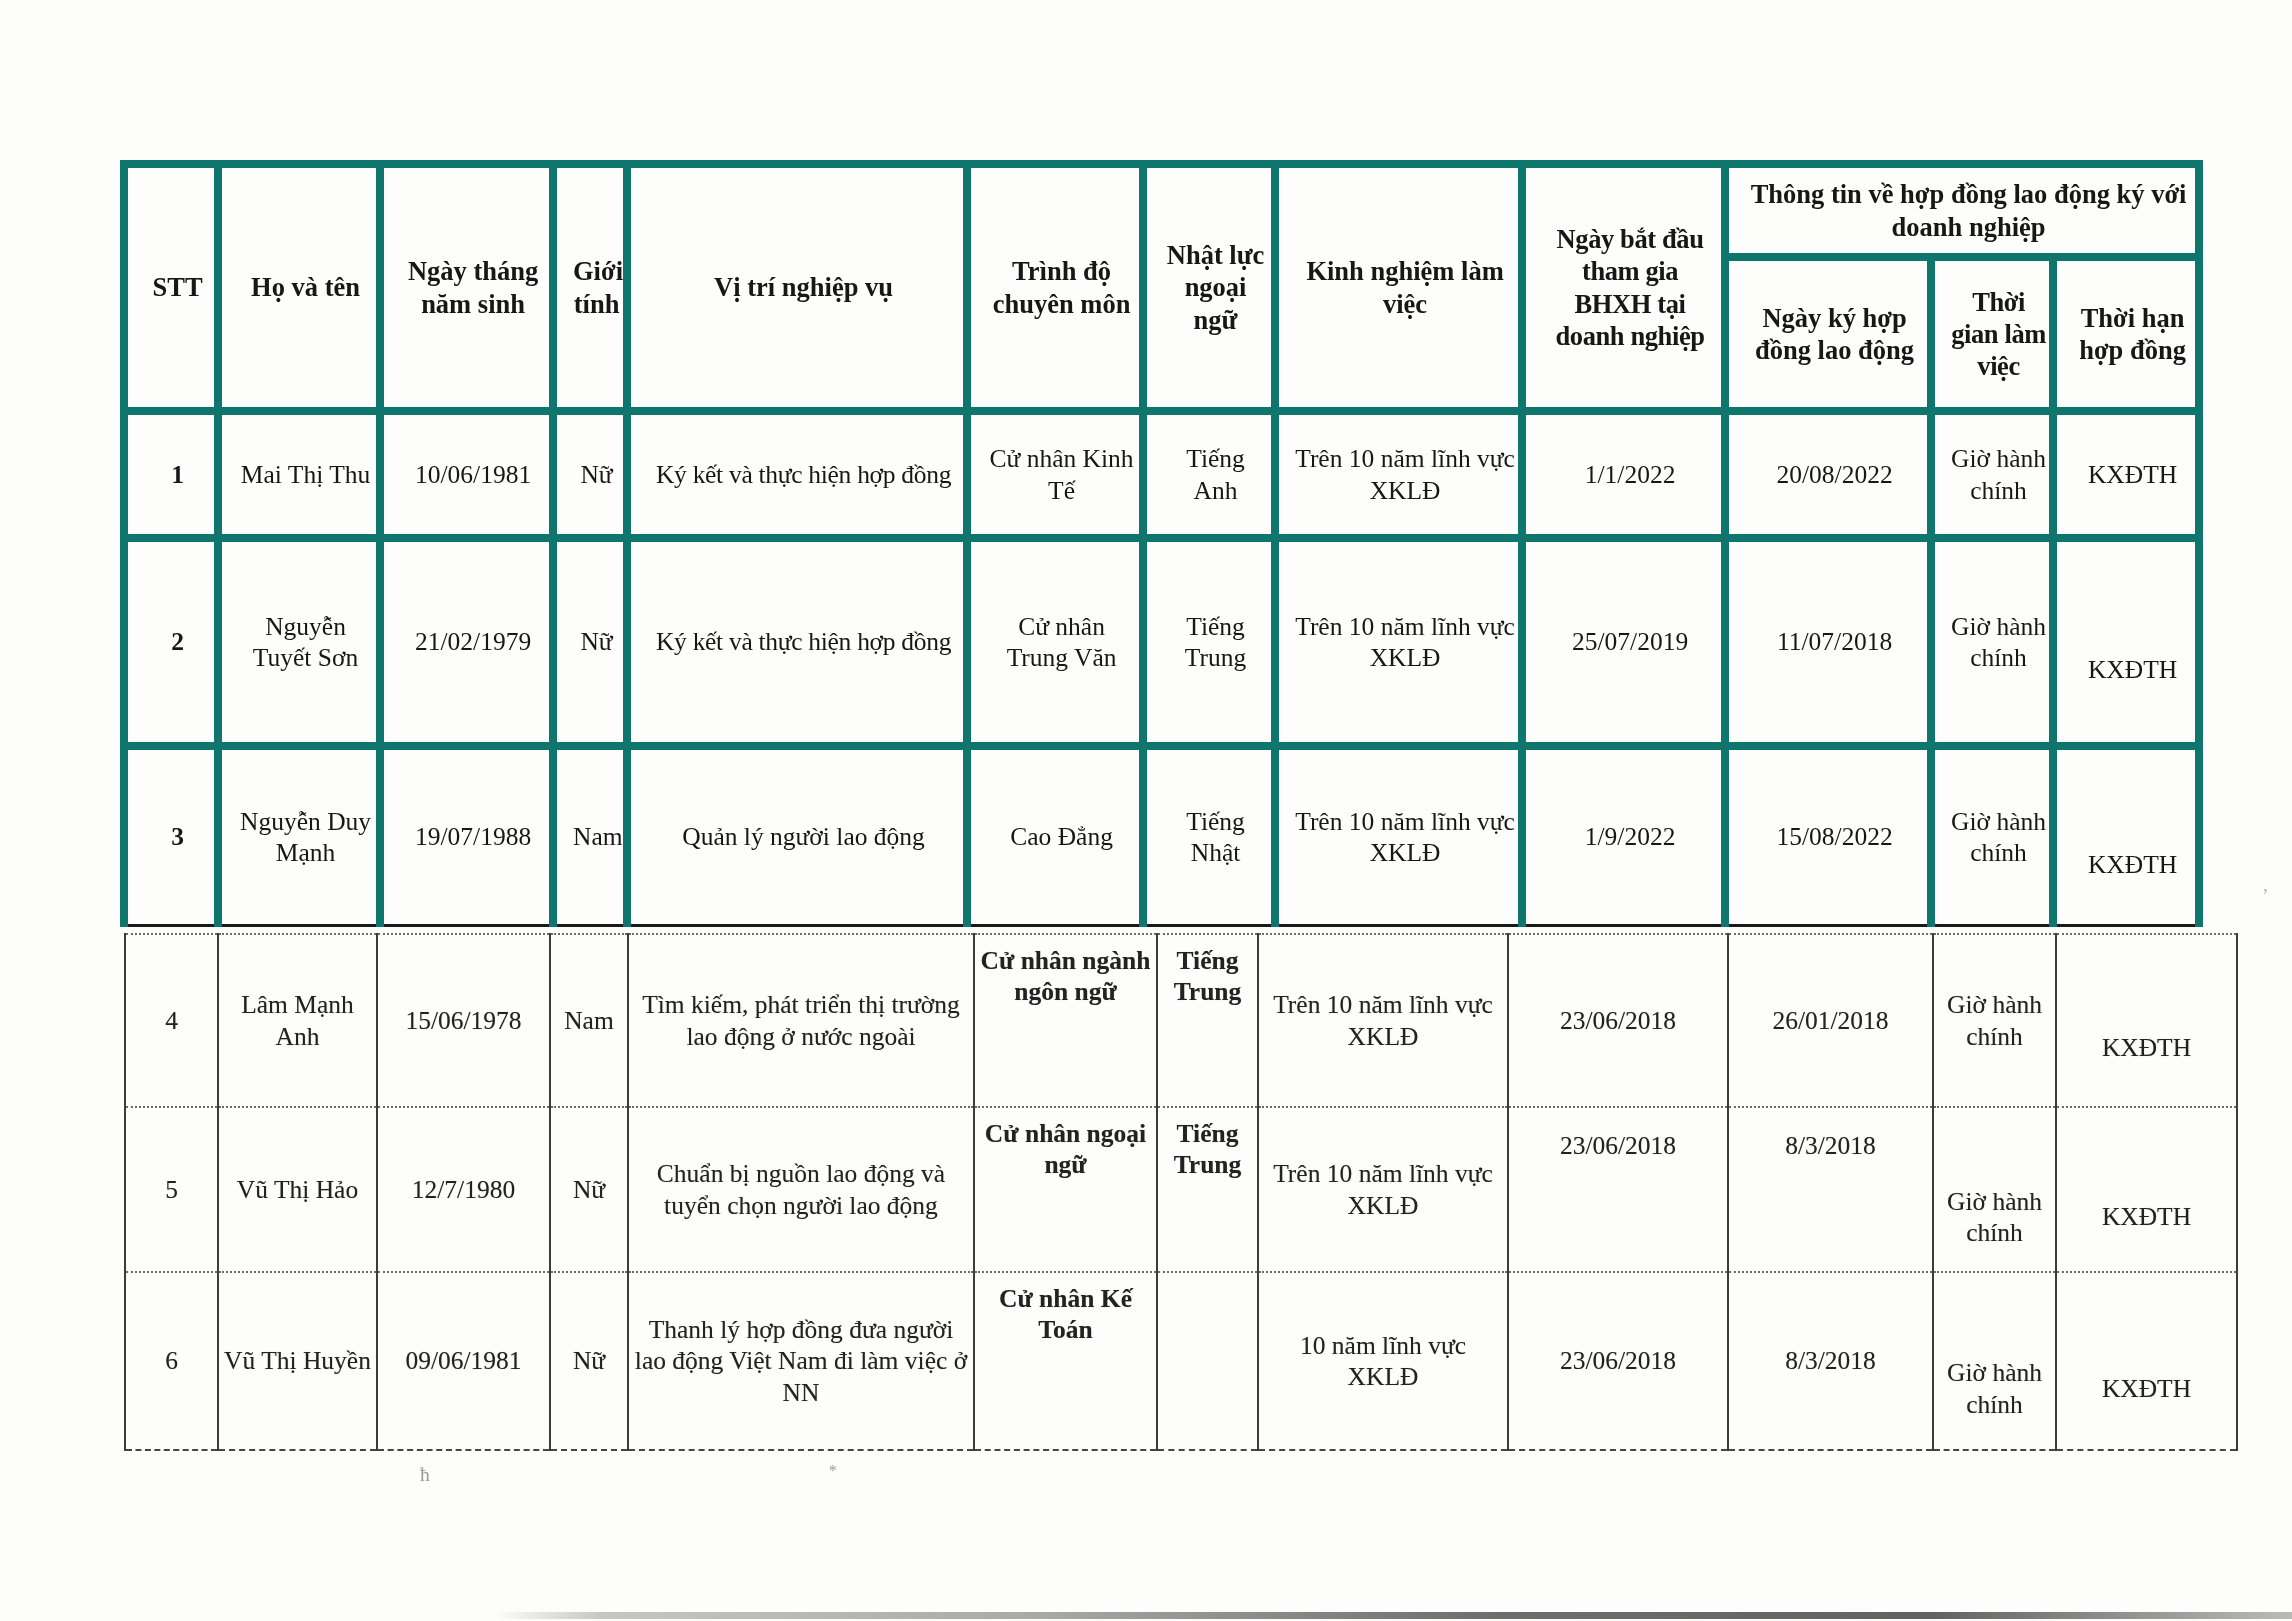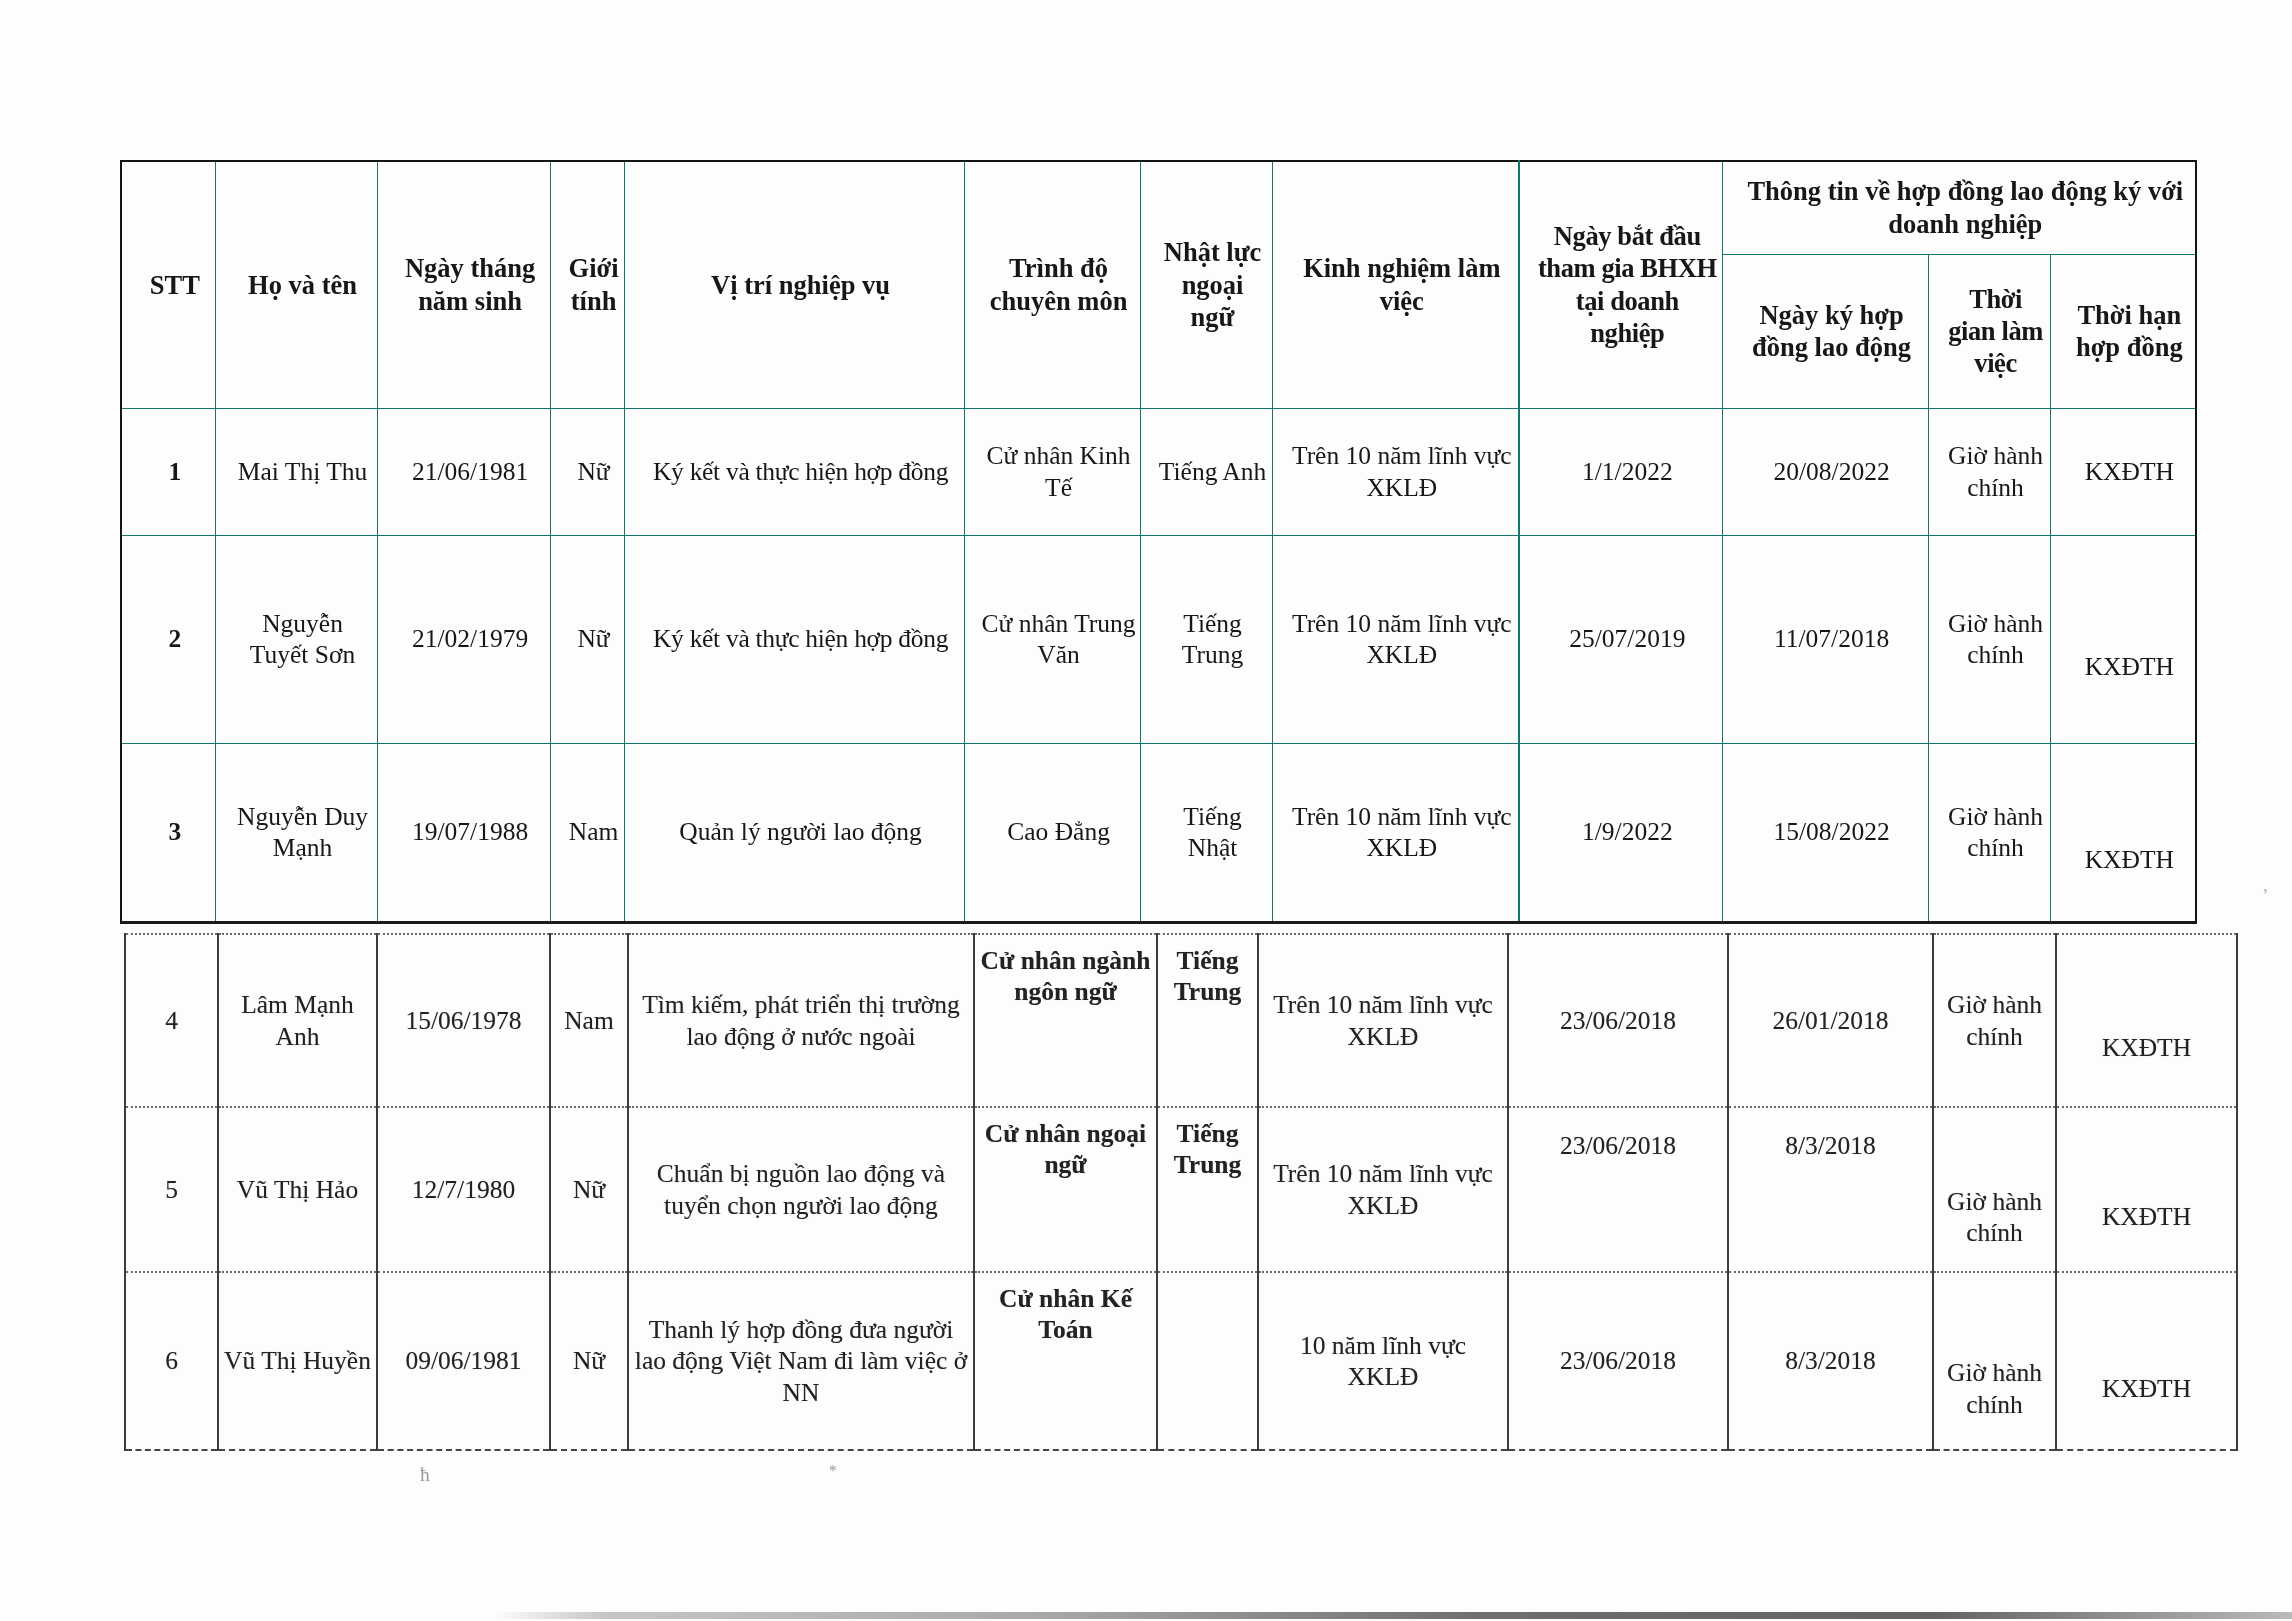--- a/index.html
+++ b/index.html
@@ -18,21 +18,21 @@
     margin:0;
   }
   table{border-collapse:collapse;table-layout:fixed;position:absolute;}
   th,td{
     text-align:center;vertical-align:middle;
     padding:2px 2.9px;overflow:hidden;
     font-size:25.5px;line-height:1.22;
   }
   
   .t1{left:120px;top:160px;width:2076px;}
-  .t1 th,.t1 td{border:1px solid #0f766e;padding-left:16px;}
+  .t1 th,.t1 td{border:8px solid #0f766e;padding-left:16px;}
   .t1{border:2.9px solid #141414;}
   .t1 th{font-weight:bold;font-size:26.5px;}
   .t1 thead tr.group-band{height:93px;}
   .t1 thead tr.sub-band{height:154px;}
   .t1 tbody tr:nth-child(1){height:127px;}
   .t1 tbody tr:nth-child(2){height:208px;}
   .t1 tbody tr:nth-child(3){height:179px;}
   .t1 tbody tr:last-child td{border-bottom:3.9px solid #1a1a1a;}
   .t1 td:first-child{font-weight:bold;}
   .bl-heavy{border-left-width:2.9px !important;}
@@ -101,21 +101,21 @@
       <tr class="sub-band">
         <th>Ngày ký hợp đồng lao động</th>
         <th class="tight">Thời gian làm việc</th>
         <th>Thời hạn hợp đồng</th>
       </tr>
     </thead>
     <tbody>
       <tr>
         <td>1</td>
         <td>Mai Thị Thu</td>
-        <td>21/06/1981</td>
+        <td>10/06/1981</td>
         <td>Nữ</td>
         <td class="pos-tight">Ký kết và thực hiện hợp đồng</td>
         <td>Cử nhân Kinh Tế</td>
         <td>Tiếng Anh</td>
         <td>Trên 10 năm lĩnh vực XKLĐ</td>
         <td class="bl-heavy">1/1/2022</td>
         <td>20/08/2022</td>
         <td>Giờ hành chính</td>
         <td>KXĐTH</td>
       </tr>

